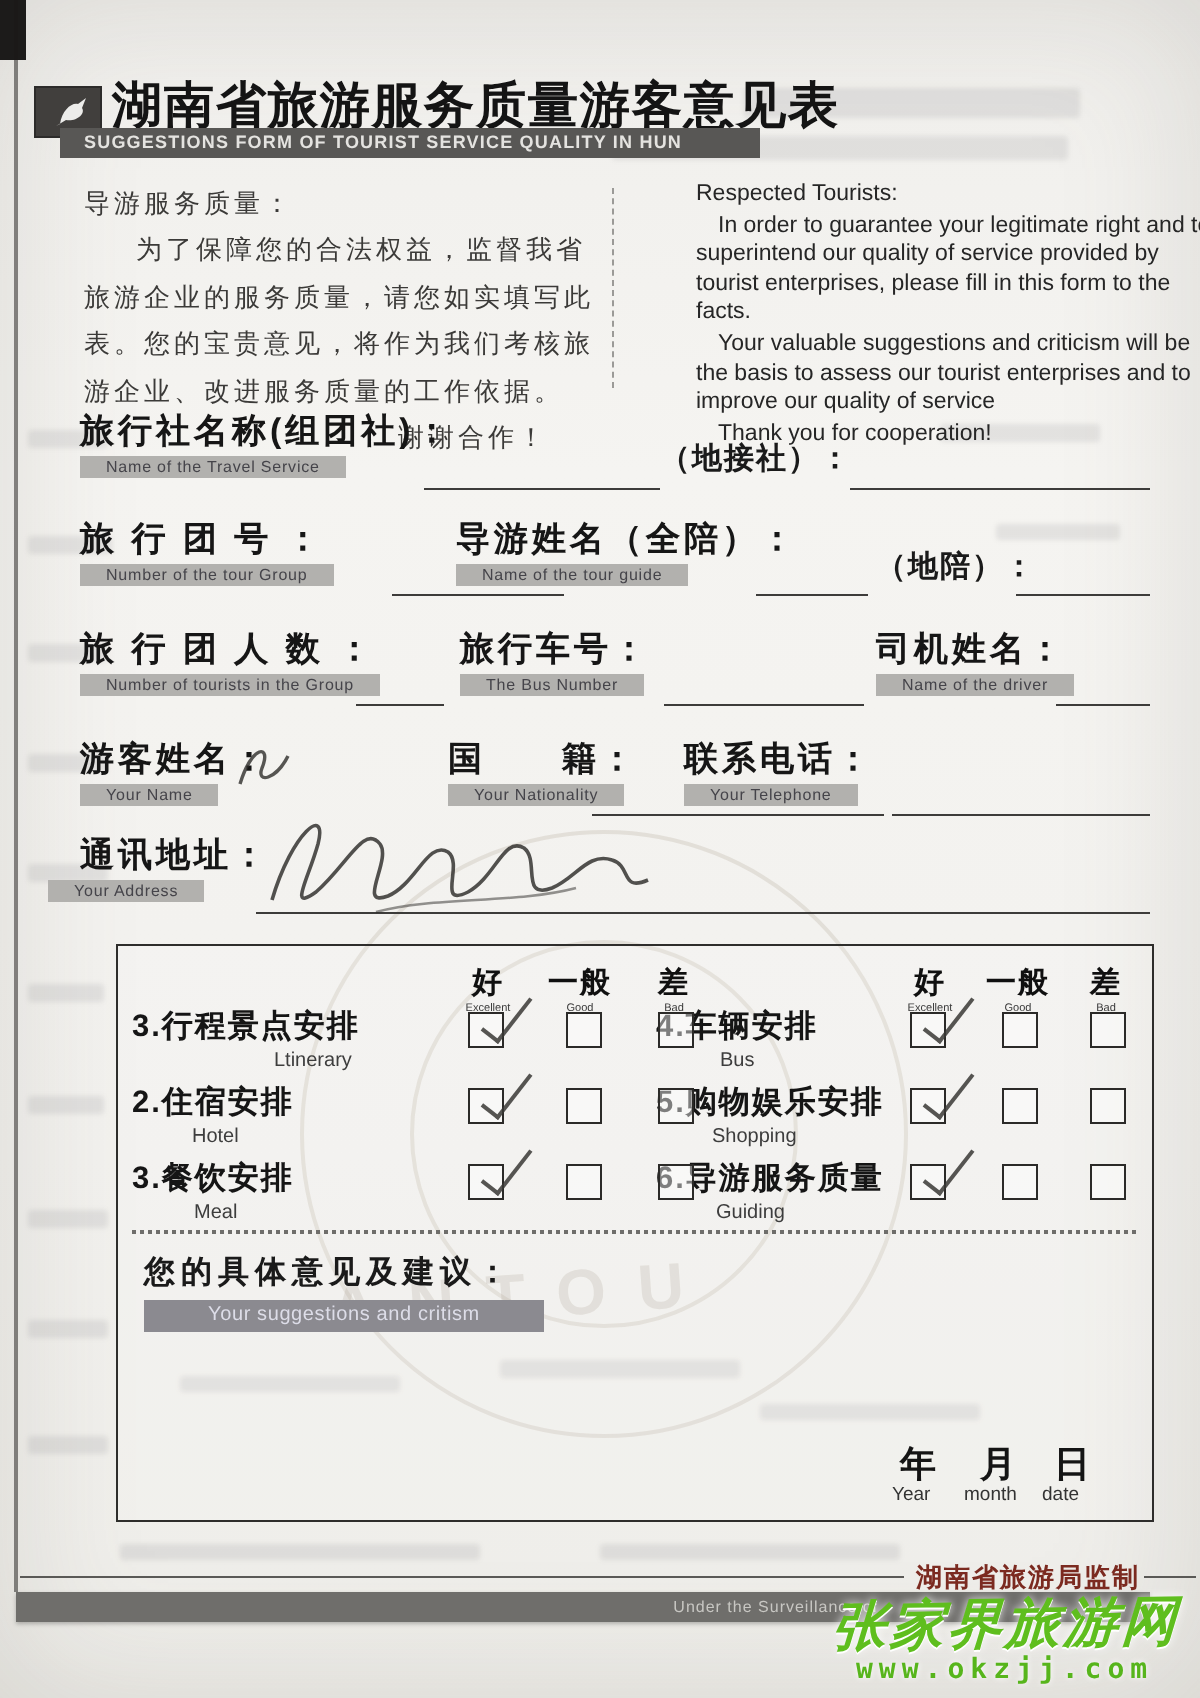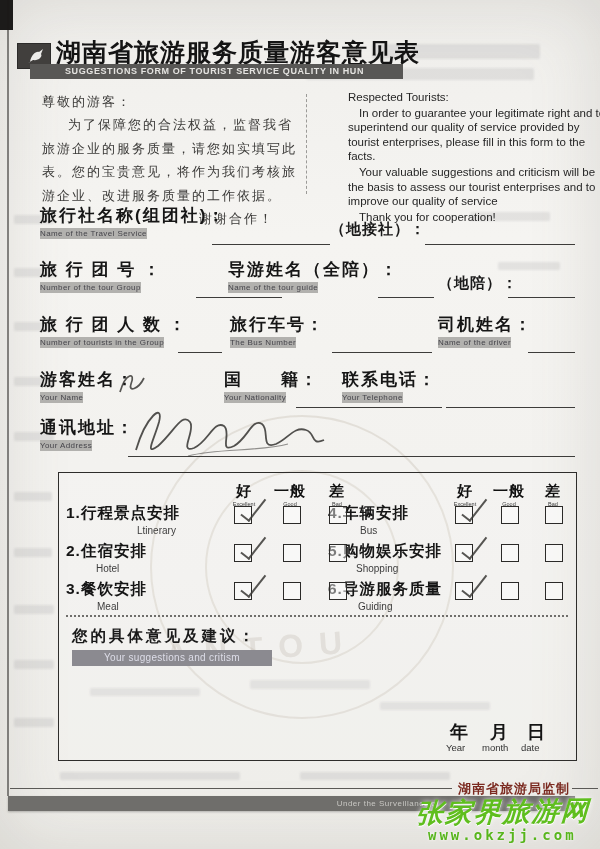--- a/index.html
+++ b/index.html
@@ -8,33 +8,33 @@
     font-family:"Liberation Sans",sans-serif;background:#dcdad6;
   }
   .paper{position:absolute;inset:0;
     background:linear-gradient(180deg,#f0efec 0%,#f5f4f1 28%,#f2f1ee 68%,#eeede9 100%);
     box-shadow:inset 0 0 70px rgba(110,104,94,.18);}
   .abs{position:absolute;}
   
   .logo{background:#413f3d;box-shadow:0 0 0 1px #2c2b2a;}
   .title{font-weight:bold;font-size:25px;color:#141414;letter-spacing:1px;white-space:nowrap;}
   .subtitle-bar{background:#585755;color:#e4e3e0;font-size:9px;font-weight:bold;
-    letter-spacing:.6px;line-height:15px;padding-left:35px;white-space:nowrap;}
+    letter-spacing:.6px;line-height:15px;padding-left:12px;white-space:nowrap;}
   
   .intro-zh{font-size:13px;color:#3b3a38;letter-spacing:2px;line-height:1.8;}
   .intro-zh .body{text-indent:2em;}
   .intro-zh .close{text-align:right;padding-right:26px;}
   .intro-en{font-size:11.5px;color:#262626;line-height:1.27;margin-left:30px;}
   .intro-en p{margin:0 0 1px 0;text-indent:11px;}
   .intro-en p.first{text-indent:0;}
   .vdash{border-left:1px dashed #9b9a97;}
   
   .zh-big{font-weight:bold;font-size:17px;color:#161616;letter-spacing:2px;white-space:nowrap;}
   .zh-mid{font-weight:bold;font-size:15px;color:#1a1a1a;letter-spacing:1px;white-space:nowrap;}
-  .strip{background:#b2b1ae;color:#45444a;font-size:8px;padding:1px 0;
+  .strip{background:#b2b1ae;color:#45444a;font-size:8px;padding:1px 13px;
     white-space:nowrap;letter-spacing:.4px;}
   .uline{border-bottom:1.6px solid #3d3c3a;height:1px;}
   
   .rbox{border:1.6px solid #2e2d2b;background:rgba(255,255,255,.12);}
   .hdr-zh{font-weight:bold;font-size:15px;color:#101010;letter-spacing:1px;text-align:center;}
   .hdr-en{font-size:6.5px;color:#3a3a3a;text-align:center;transform:scale(.85);transform-origin:top center;}
   .item-zh{font-weight:bold;font-size:15.5px;color:#151515;letter-spacing:1px;white-space:nowrap;}
   .item-en{font-size:10px;color:#3d3d3d;}
   .cbx{width:16px;height:16px;border:1.9px solid #2b2a28;background:rgba(255,255,255,.45);}
   .cbx.checked::after{content:"";position:absolute;left:3px;top:-13px;width:9px;height:26px;
@@ -101,21 +101,21 @@
 
   <div class="abs logo" style="left:18px;top:44px;width:32px;height:24px;">
     <svg width="32" height="24" viewBox="0 0 32 24">
       <path d="M12,18 C13,11 18,7 21,8 L25,5 L23,10 C25,13 20,17 15,16 L10,19 Z" fill="#ececea"></path>
     </svg>
   </div>
   <div class="abs title" style="left:56px;top:36px;">湖南省旅游服务质量游客意见表</div>
   <div class="abs subtitle-bar" style="left:30px;top:64px;width:338px;height:15px;">SUGGESTIONS FORM OF TOURIST SERVICE QUALITY IN HUN</div>
 
   <div class="abs intro-zh" style="left:42px;top:90px;width:258px;">
-    <div>尊敬的游客：</div>
+    <div>导游服务质量：</div>
     <div class="body">为了保障您的合法权益，监督我省旅游企业的服务质量，请您如实填写此表。您的宝贵意见，将作为我们考核旅游企业、改进服务质量的工作依据。</div>
     <div class="close">谢谢合作！</div>
   </div>
   <div class="abs vdash" style="left:306px;top:94px;height:100px;width:0;"></div>
   <div class="abs intro-en" style="left:318px;top:90px;width:264px;">
     <p class="first">Respected Tourists:</p>
     <p>In order to guarantee your legitimate right and to superintend our quality of service provided by tourist enterprises, please fill in this form to the facts.</p>
     <p>Your valuable suggestions and criticism will be the basis to assess our tourist enterprises and to improve our quality of service</p>
     <p>Thank you for cooperation!</p>
   </div>
@@ -154,21 +154,21 @@
   </div>
   <div class="abs mosaic" style="left:136px;top:364px;width:66px;height:44px;"></div>
   <div class="abs zh-big" style="left:224px;top:368px;">国　　籍：</div>
   <div class="abs strip" style="left:224px;top:392px;">Your Nationality</div>
   <div class="abs uline" style="left:296px;top:406px;width:146px;"></div>
   <div class="abs zh-big" style="left:342px;top:368px;">联系电话：</div>
   <div class="abs strip" style="left:342px;top:392px;">Your Telephone</div>
   <div class="abs uline" style="left:446px;top:406px;width:129px;"></div>
 
   <div class="abs zh-big" style="left:40px;top:416px;">通讯地址：</div>
-  <div class="abs strip" style="left:40px;top:440px;">Your Address</div>
+  <div class="abs strip" style="left:24px;top:440px;">Your Address</div>
   <div class="abs uline" style="left:128px;top:455px;width:447px;"></div>
   <div class="abs" style="left:128px;top:398px;">
     <svg width="310" height="62" viewBox="0 0 310 62">
       <path d="M8,52 C18,18 36,4 31,24 C26,42 16,58 30,48 C46,34 54,14 62,24 C68,32 50,56 66,50 C80,44 86,22 96,28 C104,34 90,56 106,48 C120,40 124,20 134,26 C142,32 132,52 148,46 C160,41 166,28 178,32 C188,35 182,48 196,42" stroke="#2d2c2a" stroke-width="1.8" fill="none" opacity=".82"></path>
       <path d="M60,58 C90,50 130,54 160,46" stroke="#2d2c2a" stroke-width="1.2" fill="none" opacity=".5"></path>
     </svg>
   </div>
   <div class="abs mosaic" style="left:332px;top:416px;width:46px;height:36px;"></div>
 
   <div class="abs rbox" style="left:58px;top:472px;width:517px;height:287px;"></div>
@@ -192,21 +192,21 @@
   </div>
   <div class="abs" style="left:487px;top:482px;width:44px;">
     <div class="hdr-zh">一般</div>
     <div class="hdr-en">Good</div>
   </div>
   <div class="abs" style="left:531px;top:482px;width:44px;">
     <div class="hdr-zh">差</div>
     <div class="hdr-en">Bad</div>
   </div>
 
-  <div class="abs item-zh" style="left:66px;top:503px;">1.行程景点安排</div>
+  <div class="abs item-zh" style="left:66px;top:503px;">3.行程景点安排</div>
   <div class="abs item-en" style="left:94px;top:525px;padding-left:43px;">Ltinerary</div>
   <div class="abs item-zh" style="left:66px;top:541px;">2.住宿安排</div>
   <div class="abs item-en" style="left:96px;top:563px;">Hotel</div>
   <div class="abs item-zh" style="left:66px;top:579px;">3.餐饮安排</div>
   <div class="abs item-en" style="left:97px;top:601px;">Meal</div>
 
   <div class="abs item-zh" style="left:328px;top:503px;">4.车辆安排</div>
   <div class="abs item-en" style="left:360px;top:525px;">Bus</div>
   <div class="abs item-zh" style="left:328px;top:541px;">5.购物娱乐安排</div>
   <div class="abs item-en" style="left:356px;top:563px;">Shopping</div>

